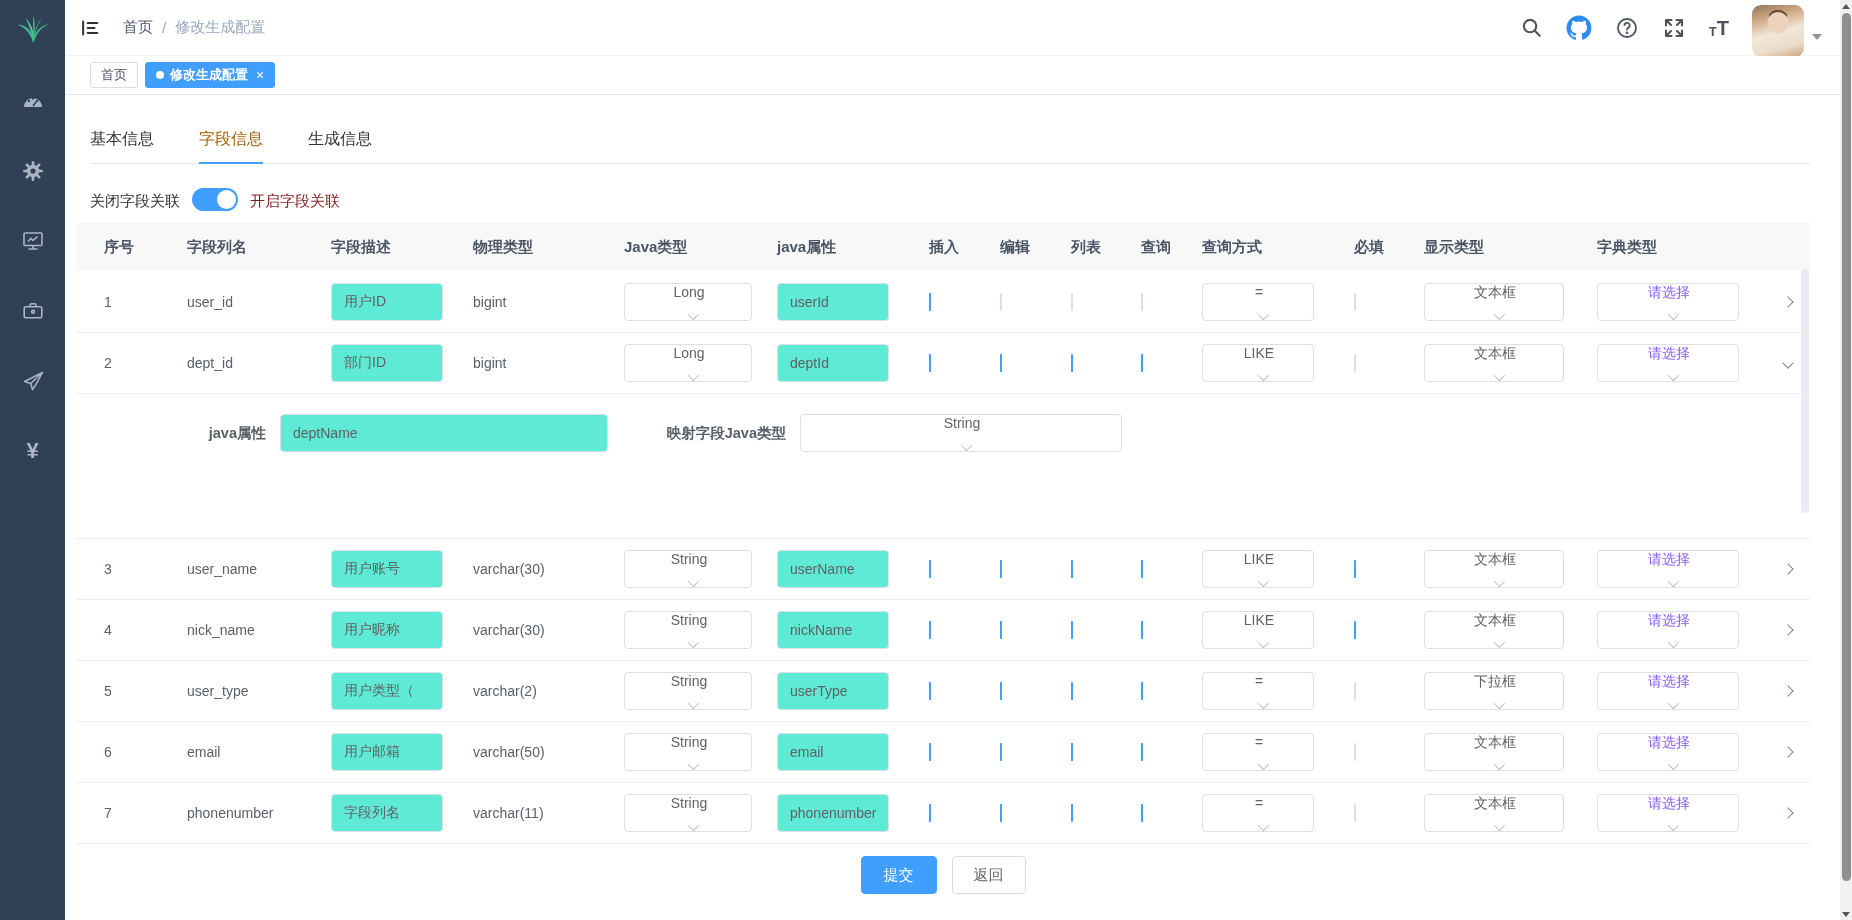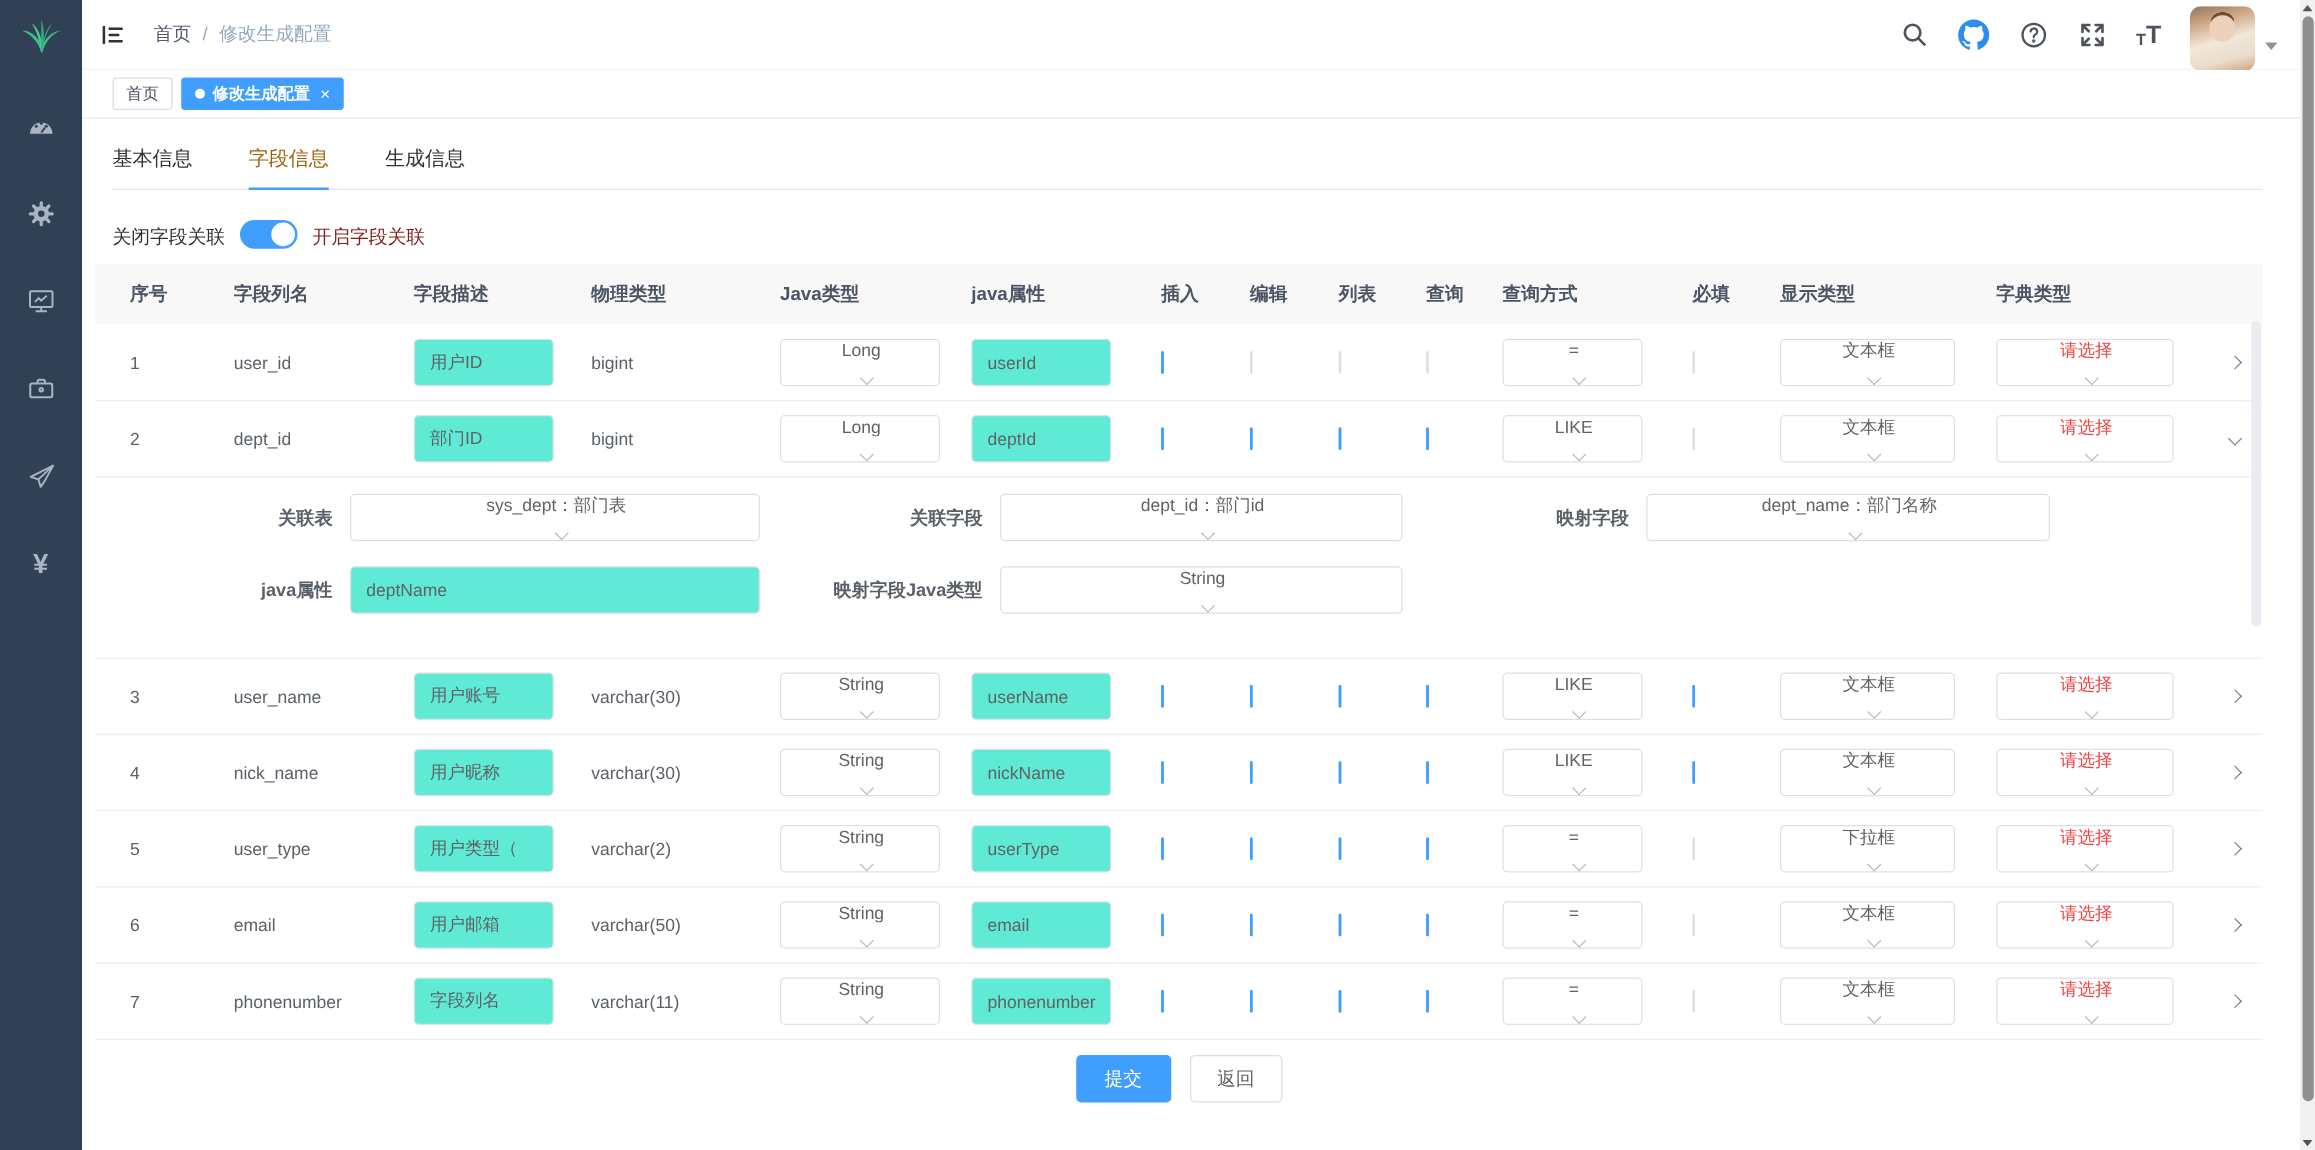--- a/index.html
+++ b/index.html
@@ -41,21 +41,21 @@
               border-bottom:1px solid #e4e7ea; display:flex; align-items:center; padding-left:25px; gap:7px; }
   .tag { height:26px; display:flex; align-items:center; padding:0 10px; font-size:13px;
          border:1px solid #d8dce5; color:#495060; background:#fff; border-radius:3px; cursor:pointer; }
   .tag.active { background:#409eff; border-color:#409eff; color:#fff; gap:6px; font-weight:700; }
   .tag-dot { width:8px; height:8px; border-radius:50%; background:#fff; display:inline-block; }
   .tag-close { font-size:14px; font-weight:400; margin-left:2px; }
 
   
   .app-main { position:absolute; left:65px; top:95px; right:12px; bottom:0; background:#fff; }
 
-  .tabs { margin:22px 30px 0 25px; border-bottom:1px solid #e4e7ed; display:flex; gap:45px; }
+  .tabs { margin:34px 30px 0 25px; border-bottom:1px solid #e4e7ed; display:flex; gap:45px; }
   .tab { font-size:16px; color:#303133; padding-bottom:13px; cursor:pointer; position:relative; }
   .tab.active { color:#a16207; }
   .tab.active::after { content:''; position:absolute; left:0; right:0; bottom:-1px; height:2px; background:#409eff; }
 
   .toggle-row { margin:24px 0 12px 25px; display:flex; align-items:flex-end; height:23px; }
   .toggle-label-off { font-size:15px; color:#303133; }
   .switch { width:46px; height:23px; border-radius:12px; background:#409eff; position:relative; margin:0 12px; cursor:pointer; }
   .switch .knob { position:absolute; right:2px; top:2px; width:19px; height:19px; border-radius:50%; background:#fff; }
   .toggle-label-on { font-size:15px; color:#7f1d1d; cursor:pointer; }
 
@@ -69,21 +69,21 @@
   .trow { height:61px; border-top:1px solid #ebeef5; }
   .trow:first-child { border-top:none; }
   .tcell { font-size:14px; color:#5a6068; }
 
   .inp { height:38px; border:1px solid #dcdfe6; border-radius:4px; background:#5eead4; padding:0 12px;
          font-size:14px; color:#606266; display:flex; align-items:center; overflow:hidden; white-space:nowrap; }
   .inp.w112 { width:112px; }
   .sel { height:38px; border:1px solid #dcdfe6; border-radius:4px; background:#fff; padding:0 10px 0 12px;
          font-size:14px; color:#606266; display:flex; align-items:center; justify-content:space-between; cursor:pointer;flex-direction:column; }
   .sel .stxt { overflow:hidden; white-space:nowrap; }
-  .sel.ph .stxt { color:#ef4444;font-family:Liberation Serif, serif; }
+  .sel.ph .stxt { color:#8b5cf6;font-family:Liberation Serif, serif; }
   .w128 { width:128px; } .w140 { width:140px; } .w142 { width:142px; } .w112s { width:112px; }
   .chev { width:8px; height:8px; border-right:1.6px solid #b6bcc6; border-bottom:1.6px solid #b6bcc6;
           flex:none; margin-left:6px; }
   .chev.down { transform:rotate(45deg) translateY(-2px); }
   .expander { cursor:pointer; width:17px; height:17px; display:flex; align-items:center; justify-content:center; }
   .exp-chev { width:8px; height:8px; border-right:1.6px solid #7d8591; border-bottom:1.6px solid #7d8591; }
   .exp-chev.right { transform:rotate(-45deg); }
   .exp-chev.down { transform:rotate(45deg); }
 
   .cb { width:17px; height:17px; border-radius:3px; border:1px solid #dcdfe6; background:#f3f4f7;
@@ -378,37 +378,20 @@
               <i class="chev down"></i>
             </span>
           </div>
           <div class="tcell">
             <span class="expander">
               <i class="exp-chev down"></i>
             </span>
           </div>
         </div>
   <div class="expand-panel">
-    <div class="panel-row ra">
-      <span class="plabel pl1">关联表</span>
-      <span class="sel pw1">
-              <span class="stxt">sys_dept：部门表</span>
-              <i class="chev down"></i>
-            </span>
-      <span class="plabel pl2">关联字段</span>
-      <span class="sel pw2">
-              <span class="stxt">dept_id：部门id</span>
-              <i class="chev down"></i>
-            </span>
-      <span class="plabel pl3">映射字段</span>
-      <span class="sel pw3">
-              <span class="stxt">dept_name：部门名称</span>
-              <i class="chev down"></i>
-            </span>
-    </div>
     <div class="panel-row rb">
       <span class="plabel pl1">java属性</span>
       <span class="inp pw1">
               <span>deptName</span>
             </span>
       <span class="plabel pl2">映射字段Java类型</span>
       <span class="sel pw2">
               <span class="stxt">String</span>
               <i class="chev down"></i>
             </span>

